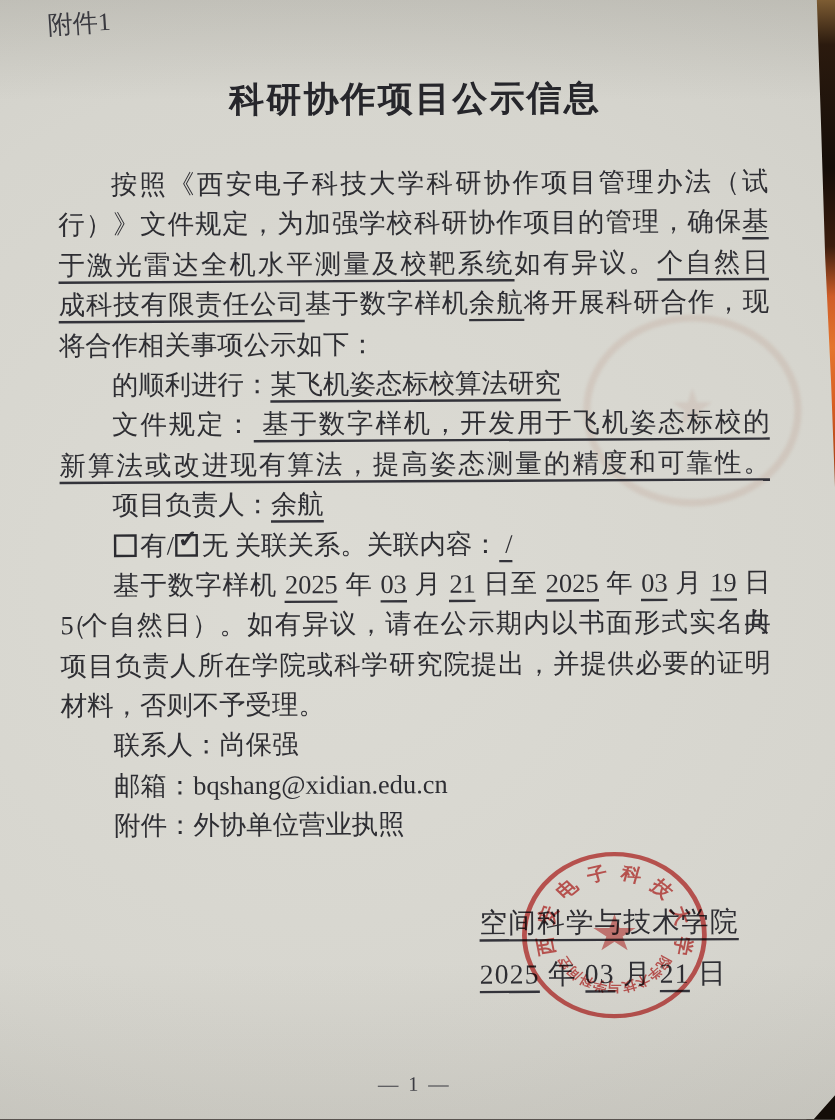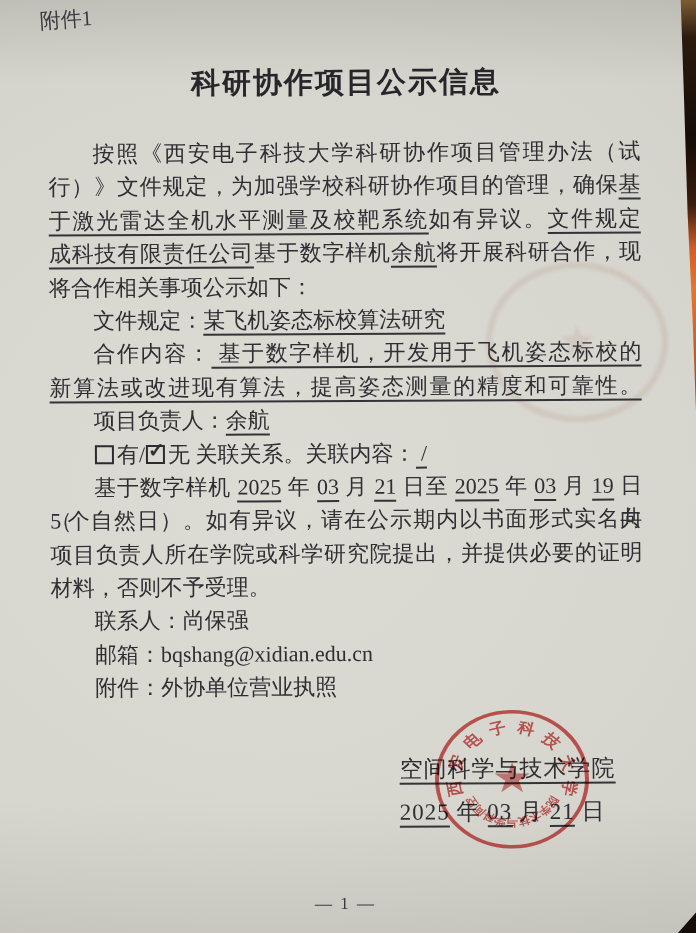--- a/index.html
+++ b/index.html
@@ -70,25 +70,25 @@
   <div class="ring"></div>
   <span class="star">★</span>
 </div>
 
 <div class="content">
   <div class="attach">附件1</div>
   <div class="title">科研协作项目公示信息</div>
   <div class="body-text" id="body-lines">
       <div class="ln j ind"><span>按照《西安电子科技大学科研协作项目管理办法（试</span></div>
       <div class="ln j"><span>行）》文件规定，为加强学校科研协作项目的管理，确保</span><span class="u">基</span></div>
-      <div class="ln j"><span class="u">于激光雷达全机水平测量及校靶系统</span><span>如有异议。</span><span class="u">文件规定</span></div>
+      <div class="ln j"><span class="u">于激光雷达全机水平测量及校靶系统</span><span>如有异议。</span><span class="u">个自然日</span></div>
       <div class="ln j"><span class="u">成科技有限责任公司</span><span>基于数字样机</span><span class="u">余航</span><span>将开展科研合作，现</span></div>
       <div class="ln"><span>将合作相关事项公示如下：</span></div>
-      <div class="ln ind"><span>文件规定：</span><span class="u">某飞机姿态标校算法研究</span></div>
-      <div class="ln j ind"><span>合作内容：</span><span class="u"> 基于数字样机，开发用于飞机姿态标校的</span></div>
+      <div class="ln ind"><span>的顺利进行：</span><span class="u">某飞机姿态标校算法研究</span></div>
+      <div class="ln j ind"><span>文件规定：</span><span class="u"> 基于数字样机，开发用于飞机姿态标校的</span></div>
       <div class="ln j"><span class="u">新算法或改进现有算法，提高姿态测量的精度和可靠性。 </span></div>
       <div class="ln ind"><span>项目负责人：</span><span class="u">余航</span></div>
       <div class="ln ind"><span class="cbx"></span><span>有/</span><span class="cbx"><span class="ck">✓</span></span><span>无 关联关系。关联内容：</span><span class="u"> / </span></div>
       <div class="ln j ind"><span>基于数字样机 </span><span class="u">2025</span><span> 年 </span><span class="u">03</span><span> 月 </span><span class="u">21</span><span> 日至 </span><span class="u">2025</span><span> 年 </span><span class="u">03</span><span> 月 </span><span class="u">19</span><span> 日（共</span></div>
       <div class="ln j"><span>5 个自然日）。如有异议，请在公示期内以书面形式实名向</span></div>
       <div class="ln j"><span>项目负责人所在学院或科学研究院提出，并提供必要的证明</span></div>
       <div class="ln"><span>材料，否则不予受理。</span></div>
       <div class="ln ind"><span>联系人：尚保强</span></div>
       <div class="ln ind"><span>邮箱：bqshang@xidian.edu.cn</span></div>
       <div class="ln ind"><span>附件：外协单位营业执照</span></div>

